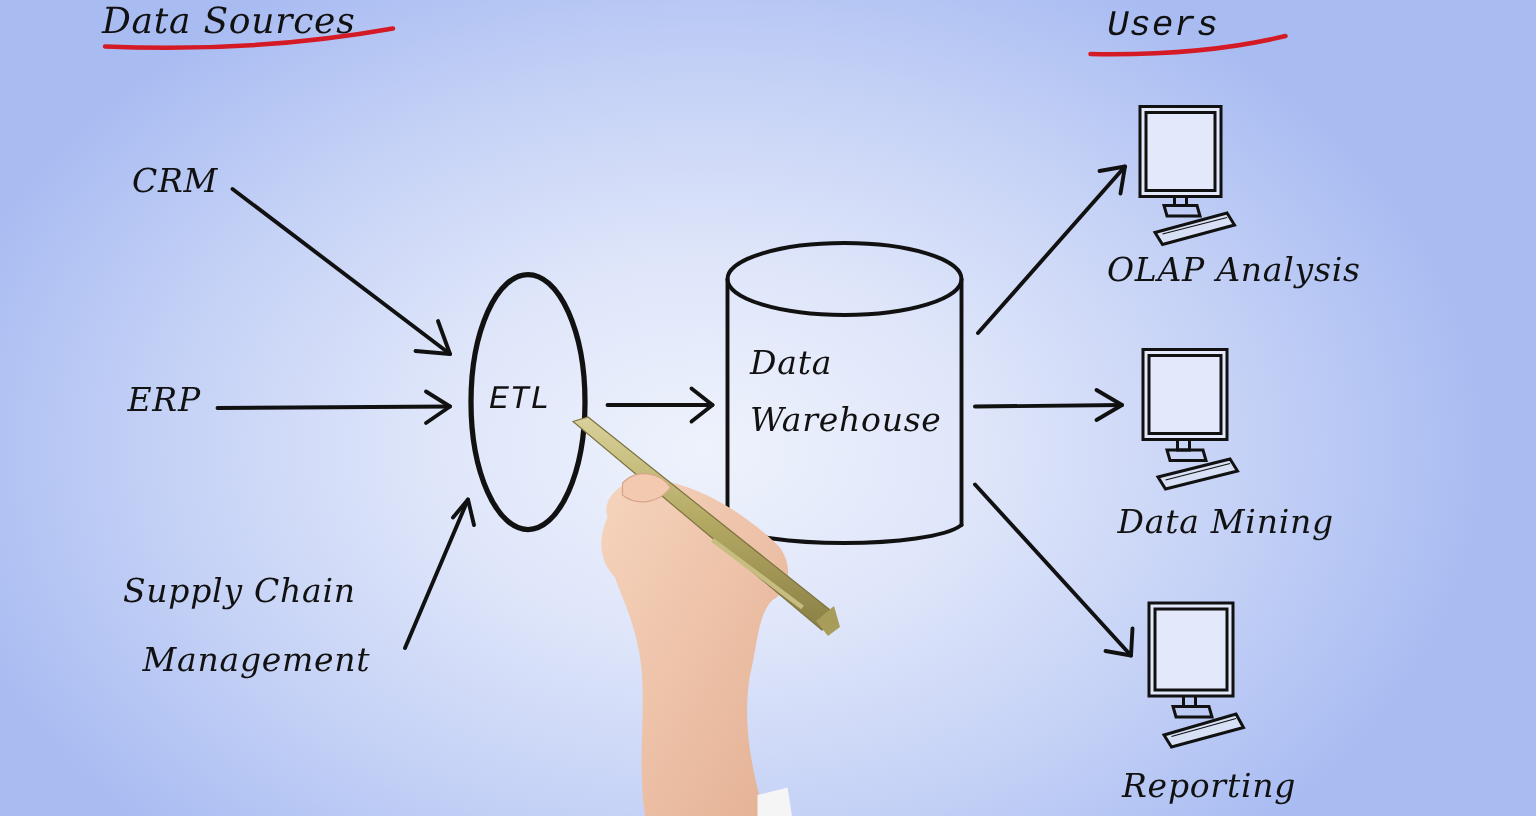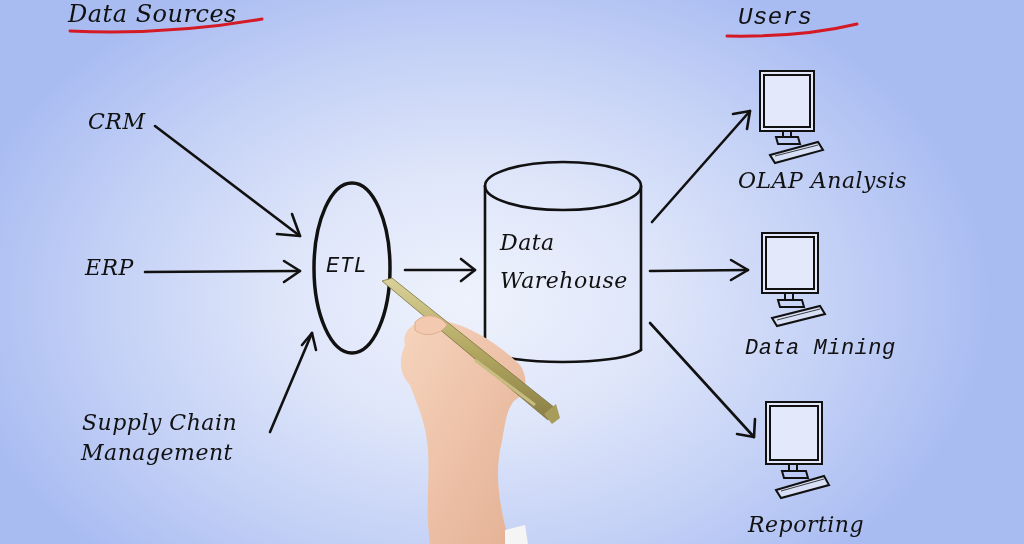--- a/index.html
+++ b/index.html
@@ -116,22 +116,22 @@
     <path d="M382 281 L 392 278 L 555 408 L 548 420 Z" fill="url(#penGrad)" stroke="#7d7340" stroke-width="0.8"></path>
     <path d="M544 414 L 556 404 L 560 418 L 552 424 Z" fill="#a89c5a"></path>
     <path d="M475 360 L 535 405" stroke="#c8bd80" stroke-width="3"></path>
     <path d="M415 322 C 425 312, 440 315, 447 325 C 440 335, 425 338, 415 330 Z" fill="#f3c9b0" stroke="#d9a589" stroke-width="0.8"></path>
     <path d="M505 530 L 525 525 L 528 544 L 505 544 Z" fill="#f5f5f5"></path>
   </g>
 </svg>
 
 <div class="label src" style="left:88px; top:109px;">CRM</div>
 <div class="label src" style="left:85px; top:255px;">ERP</div>
-<div class="label src" style="left:82px; top:410px;">Supply Chain</div>
-<div class="label src" style="left:81px; top:428px;margin-top:12px;">Management</div>
+<div class="label src" style="left:82px; top:382px;">Supply Chain</div>
+<div class="label src" style="left:95px; top:428px;">Management</div>
 
 <div class="label node" style="left:326px; top:254px;font-family:Liberation Mono, monospace;">ETL</div>
 <div class="label node" style="left:500px; top:230px;">Data</div>
 <div class="label node" style="left:500px; top:268px;">Warehouse</div>
 
 <div class="label usr" style="left:738px; top:168px;">OLAP Analysis</div>
-<div class="label usr" style="left:745px; top:336px;font-family:Liberation Mono, monospace;">Data Mining</div>
+<div class="label usr" style="left:745px; top:336px;">Data Mining</div>
 <div class="label usr" style="left:748px; top:512px;">Reporting</div>
 
 </body></html>

